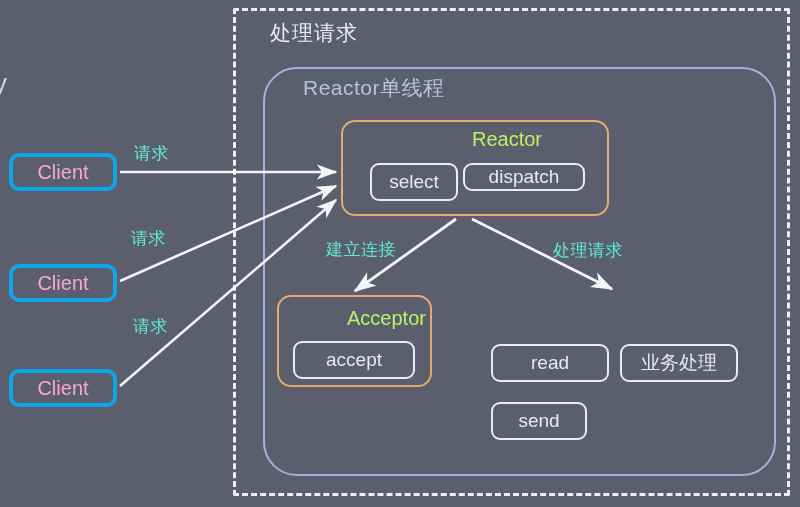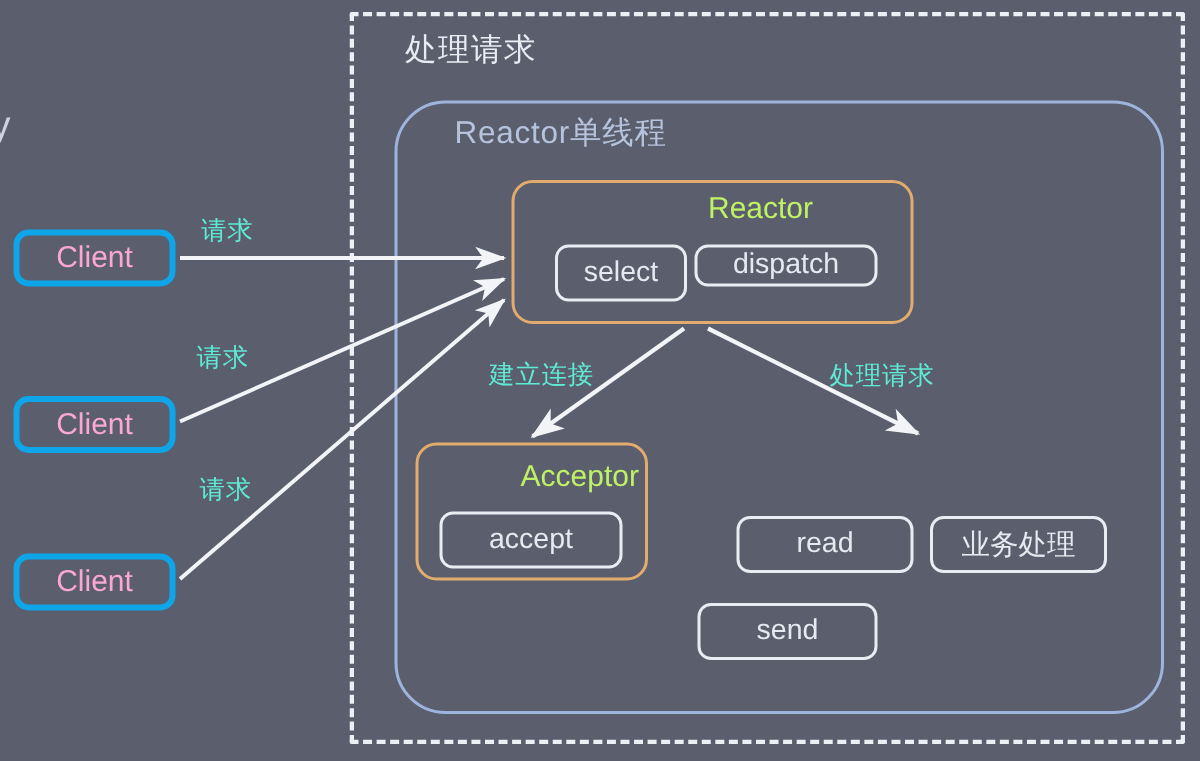--- a/index.html
+++ b/index.html
@@ -104,21 +104,21 @@
   #pill-dispatch { left: 463px; top: 163px; width: 122px; height: 28px; }
   
   #acceptor-box { left: 277px; top: 295px; width: 155px; height: 92px; }
   #acceptor-box .mod-title { top: 10px; }
   #pill-accept { left: 293px; top: 341px; width: 122px; height: 38px; }
   
   #handler-box { left: 475px; top: 293px; width: 275px; height: 160px; }
   #handler-box .mod-title { top: 12px; }
   #pill-read    { left: 491px; top: 344px; width: 118px; height: 38px; }
   #pill-biz     { left: 620px; top: 344px; width: 118px; height: 38px; }
-  #pill-send    { left: 465px; top: 402px; width: 120px; height: 38px; }
+  #pill-send    { left: 491px; top: 402px; width: 96px; height: 38px; }
   
   .client-box {
     position: absolute;
     border: 4px solid #0ea5e9;
     border-radius: 10px;
     box-sizing: border-box;
     display: flex;
     align-items: center;
     justify-content: center;
     color: #f9a8d4;

